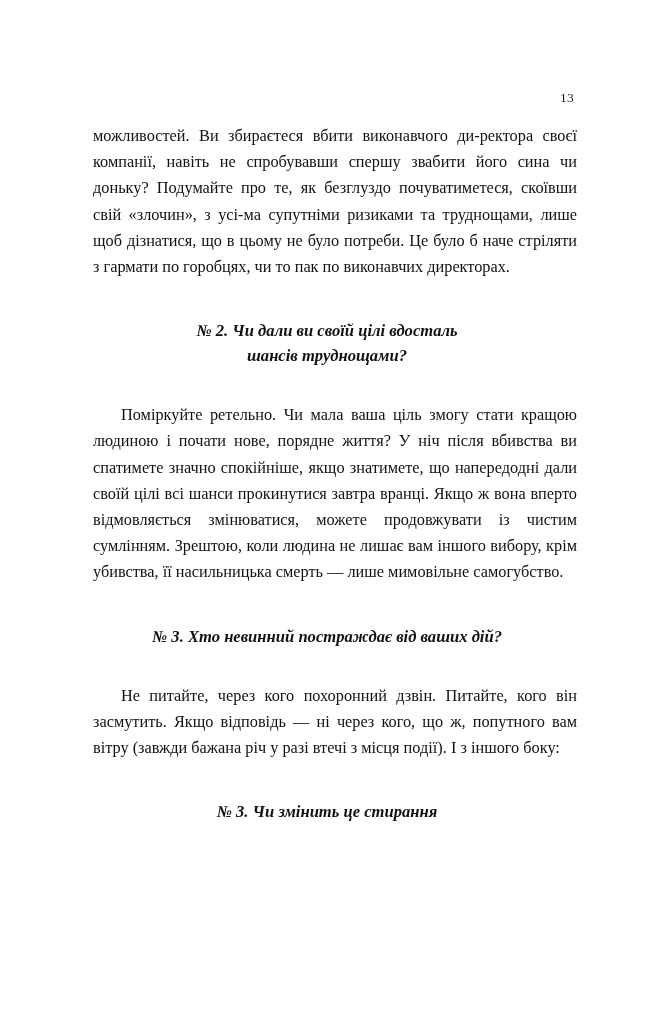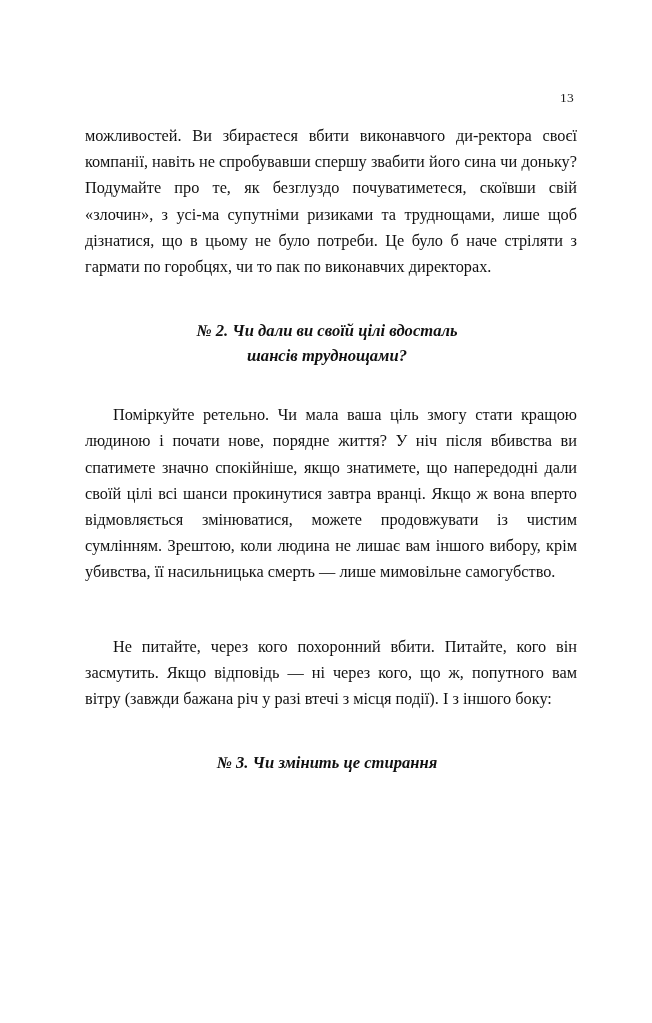--- a/index.html
+++ b/index.html
@@ -31,21 +31,21 @@
     color: #1a1a1a;
     font-family: "Liberation Serif", "DejaVu Serif", serif;
   }
   .content {
     position: absolute;
     top: 123px;
     left: 77px;
     width: 500px;
   }
   p.body-par {
-    margin: 0 0 0 8px;
+    margin: 0 0 0 16px;
     font-size: 16.3px;
     line-height: 26.2px;
     text-align: justify;
     text-justify: inter-word;
     hyphens: manual;
     color: #111111;
   }
   p.indent {
     text-indent: 28px;
   }
@@ -79,24 +79,27 @@
       <span>№ 2. Чи дали ви своїй цілі вдосталь</span><br>
       <span>шансів труднощами?</span>
     </h2>
 
     <div class="sp-after-head"></div>
 
     <p class="body-par indent">Поміркуйте ретельно. Чи мала ваша ціль змогу стати кращою людиною і почати нове, порядне життя? У ніч після вбивства ви спатимете значно спокійніше, якщо знатимете, що напередодні дали своїй цілі всі шанси прокинутися завтра вранці. Якщо ж вона вперто відмовляється змінюватися, можете продовжувати із чистим сумлінням. Зрештою, коли людина не лишає вам іншого вибору, крім убивства, її насильницька смерть — лише мимовільне самогубство.</p>
 
     <div class="sp-after-par"></div>
 
+    <h2 class="heading">
+      <span>№ 3. Хто невинний постраждає від ваших дій?</span>
+    </h2>
 
     <div class="sp-after-head"></div>
 
-    <p class="body-par indent">Не питайте, через кого похоронний вбити. Питайте, кого він засмутить. Якщо відповідь — ні через кого, що ж, попутного вам вітру (завжди бажана річ у разі втечі з місця події). І з іншого боку:</p>
+    <p class="body-par indent">Не питайте, через кого похоронний дзвін. Питайте, кого він засмутить. Якщо відповідь — ні через кого, що ж, попутного вам вітру (завжди бажана річ у разі втечі з місця події). І з іншого боку:</p>
 
     <div class="sp-after-par"></div>
 
     <h2 class="heading">
       <span>№ 3. Чи змінить це стирання</span><br>
     </h2>
 
     <div class="sp-after-head"></div>
 
 

